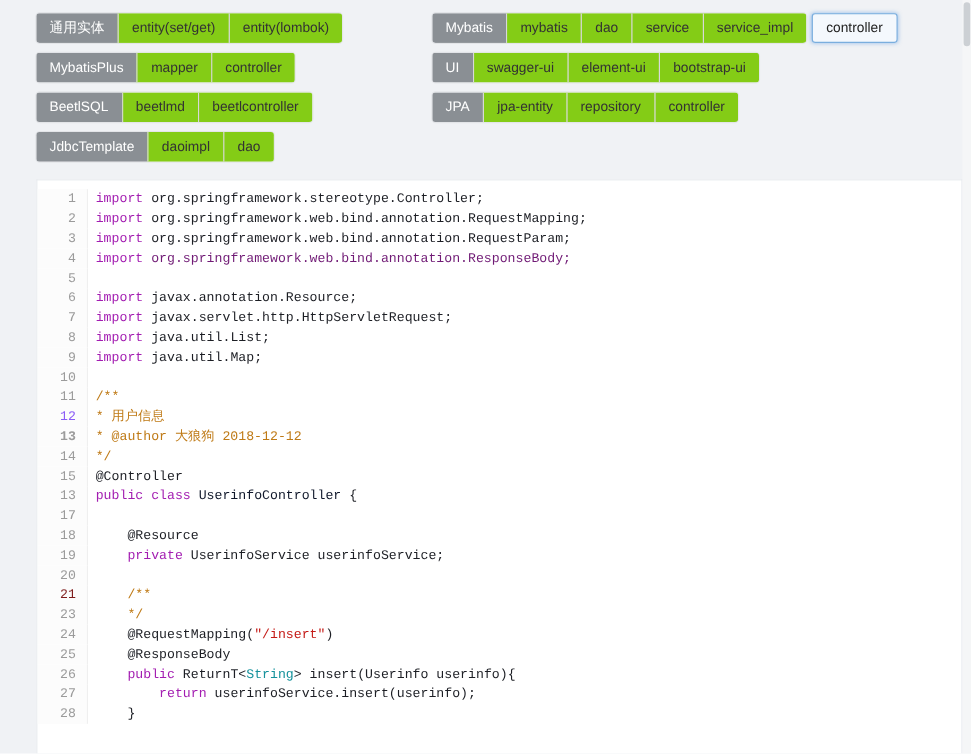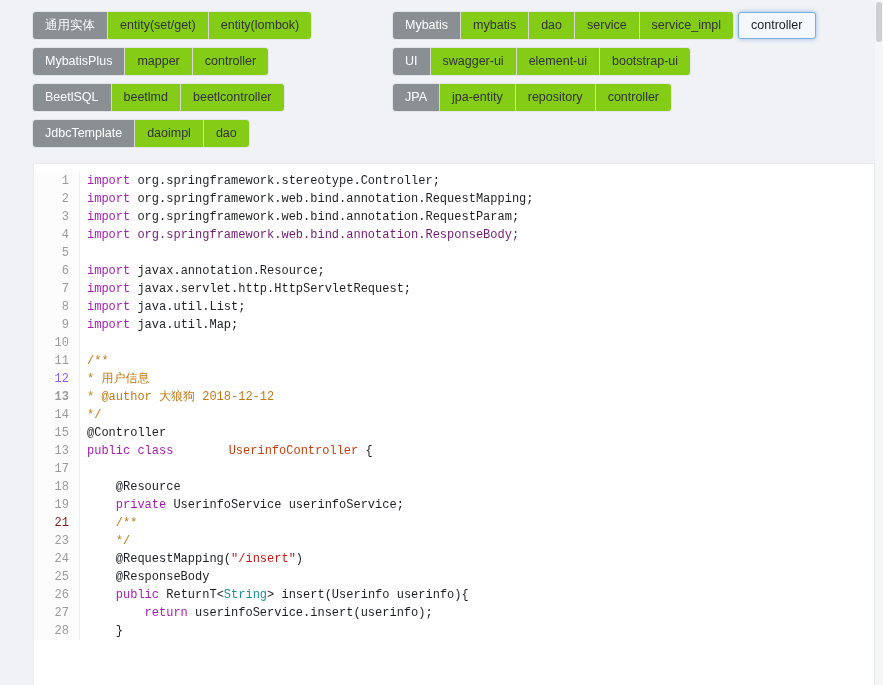--- a/index.html
+++ b/index.html
@@ -217,33 +217,37 @@
     <div class="code-line">
       <div class="gutter" style="color: rgb(155, 155, 155);">14</div>
       <div class="code"><span style="color: rgb(191, 122, 22);">*/</span></div>
     </div>
     <div class="code-line">
       <div class="gutter" style="color: rgb(155, 155, 155);">15</div>
       <div class="code"><span style="color: rgb(28, 30, 36);">@Controller</span></div>
     </div>
     <div class="code-line">
       <div class="gutter" style="color: rgb(155, 155, 155);">13</div>
-      <div class="code"><span style="color: rgb(163, 29, 177);">public class </span><span style="color: #c2410c; margin-left: 48px;">UserinfoController</span><span style="color: rgb(28, 30, 36);"> {</span></div>
+      <div class="code"><span style="color: rgb(163, 29, 177);">public class </span><span style="color: #0f172a;">UserinfoController</span><span style="color: rgb(28, 30, 36);"> {</span></div>
     </div>
     <div class="code-line">
       <div class="gutter" style="color: rgb(155, 155, 155);">17</div>
       <div class="code">&nbsp;</div>
     </div>
     <div class="code-line">
       <div class="gutter" style="color: rgb(155, 155, 155);">18</div>
       <div class="code"><span style="color: rgb(28, 30, 36);">    @Resource</span></div>
     </div>
     <div class="code-line">
       <div class="gutter" style="color: rgb(155, 155, 155);">19</div>
       <div class="code"><span style="color: rgb(28, 30, 36);">    </span><span style="color: rgb(163, 29, 177);">private </span><span style="color: rgb(28, 30, 36);">UserinfoService userinfoService;</span></div>
+    </div>
+    <div class="code-line">
+      <div class="gutter" style="color: rgb(155, 155, 155);">20</div>
+      <div class="code">&nbsp;</div>
     </div>
     <div class="code-line">
       <div class="gutter" style="color: #7f1d1d;">21</div>
       <div class="code"><span style="color: rgb(191, 122, 22);">    /**</span></div>
     </div>
     <div class="code-line">
       <div class="gutter" style="color: rgb(155, 155, 155);">23</div>
       <div class="code"><span style="color: rgb(191, 122, 22);">    */</span></div>
     </div>
     <div class="code-line">

